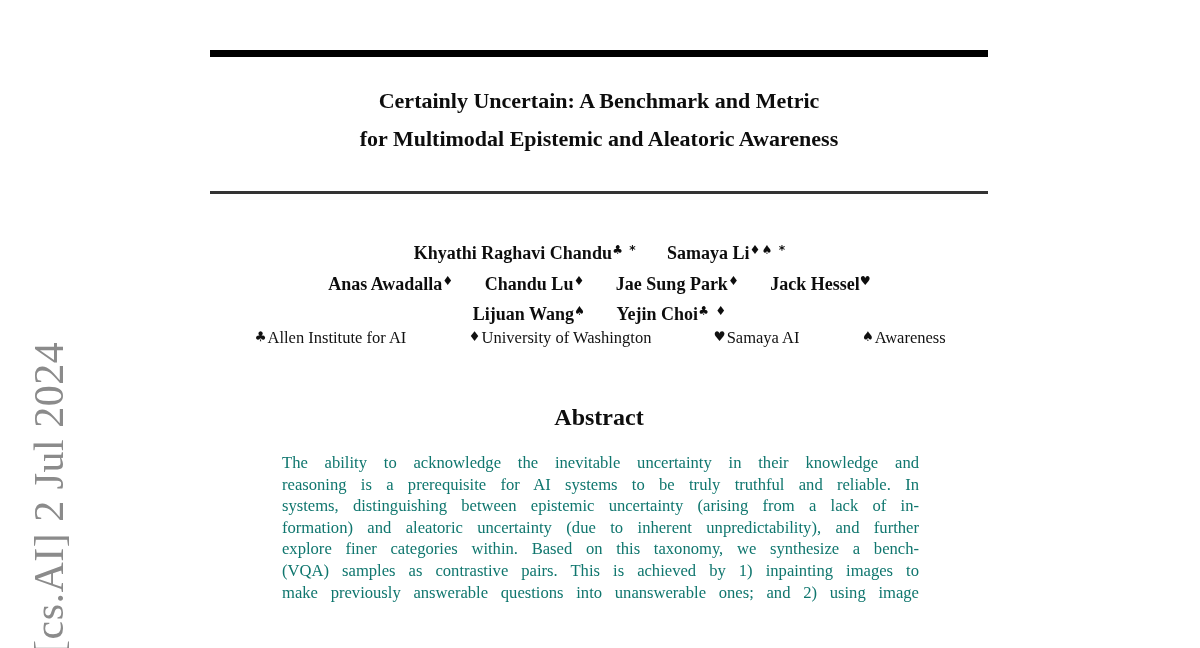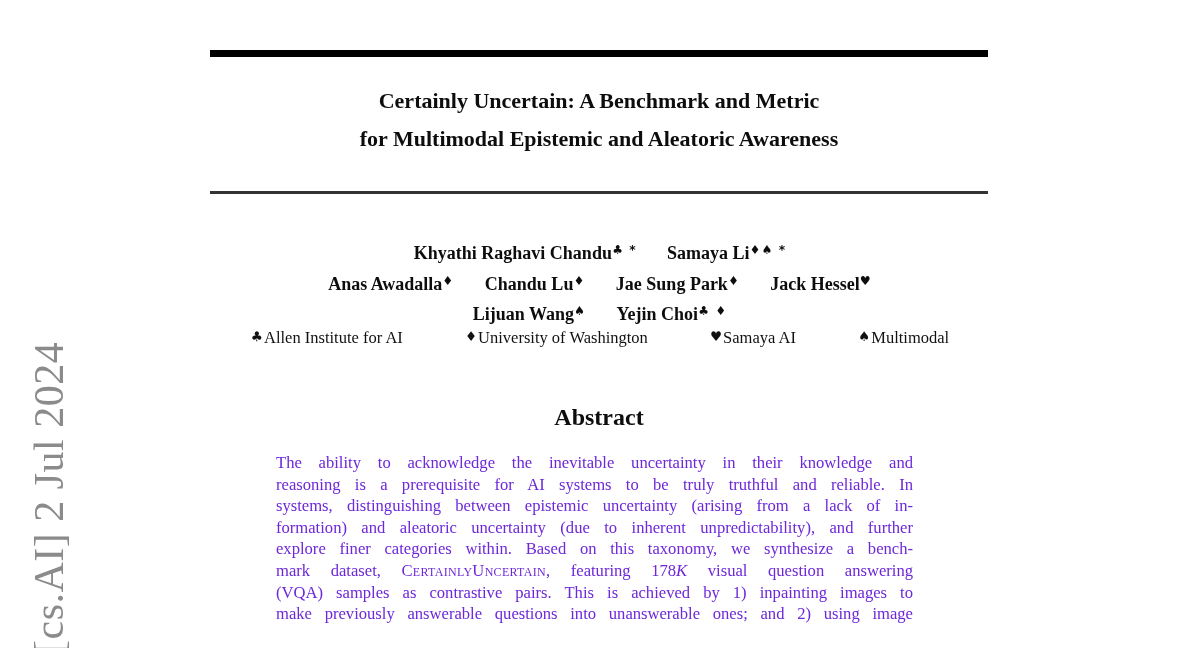--- a/index.html
+++ b/index.html
@@ -77,25 +77,25 @@
     left: 210px; top: 404px;
     width: 778px;
     text-align: center;
     font-size: 24px;
     font-weight: bold;
     color: #0d0d0d;
   }
 
   .abstract-body {
     position: absolute;
-    left: 276px; top: 452px;
+    left: 282px; top: 452px;
     width: 637px;
     font-size: 16.6px;
     line-height: 21.6px;
-    color: #6d28d9;
+    color: #0f766e;
   }
   .abs-line {
     text-align: justify;
     text-align-last: justify;
     white-space: normal;
   }
   .smallcaps { font-variant: small-caps; letter-spacing: 0.3px; }
   .mathit { font-style: italic; }
 
   .watermark {
@@ -140,29 +140,28 @@
     <div>
       <span class="author"><span>Lijuan Wang</span><span class="sup sym">♠</span></span>
       <span class="author"><span>Yejin Choi</span><span class="sup sym">♣ ♦</span></span>
     </div>
   </div>
 
   <div class="affils">
     <span class="affil"><span class="affil-sym">♣</span><span>Allen Institute for AI</span></span>
     <span class="affil"><span class="affil-sym">♦</span><span>University of Washington</span></span>
     <span class="affil"><span class="affil-sym">♥</span><span>Samaya AI</span></span>
-    <span class="affil"><span class="affil-sym">♠</span><span>Multimodal</span></span>
+    <span class="affil"><span class="affil-sym">♠</span><span>Awareness</span></span>
   </div>
 
   <div class="abstract-heading">Abstract</div>
 
   <div class="abstract-body">
     <div class="abs-line">The ability to acknowledge the inevitable uncertainty in their knowledge and</div>
     <div class="abs-line">reasoning is a prerequisite for AI systems to be truly truthful and reliable.  In</div>
     <div class="abs-line">systems, distinguishing between epistemic uncertainty (arising from a lack of in-</div>
     <div class="abs-line">formation) and aleatoric uncertainty (due to inherent unpredictability), and further</div>
     <div class="abs-line">explore finer categories within. Based on this taxonomy, we synthesize a bench-</div>
-    <div class="abs-line"><span>mark dataset, </span><span class="smallcaps">CertainlyUncertain</span><span>, featuring 178</span><span class="mathit">K</span><span> visual question answering</span></div>
     <div class="abs-line">(VQA) samples as contrastive pairs. This is achieved by 1) inpainting images to</div>
     <div class="abs-line">make previously answerable questions into unanswerable ones; and 2) using image</div>
   </div>
 
 </div>
 
 </body></html>

